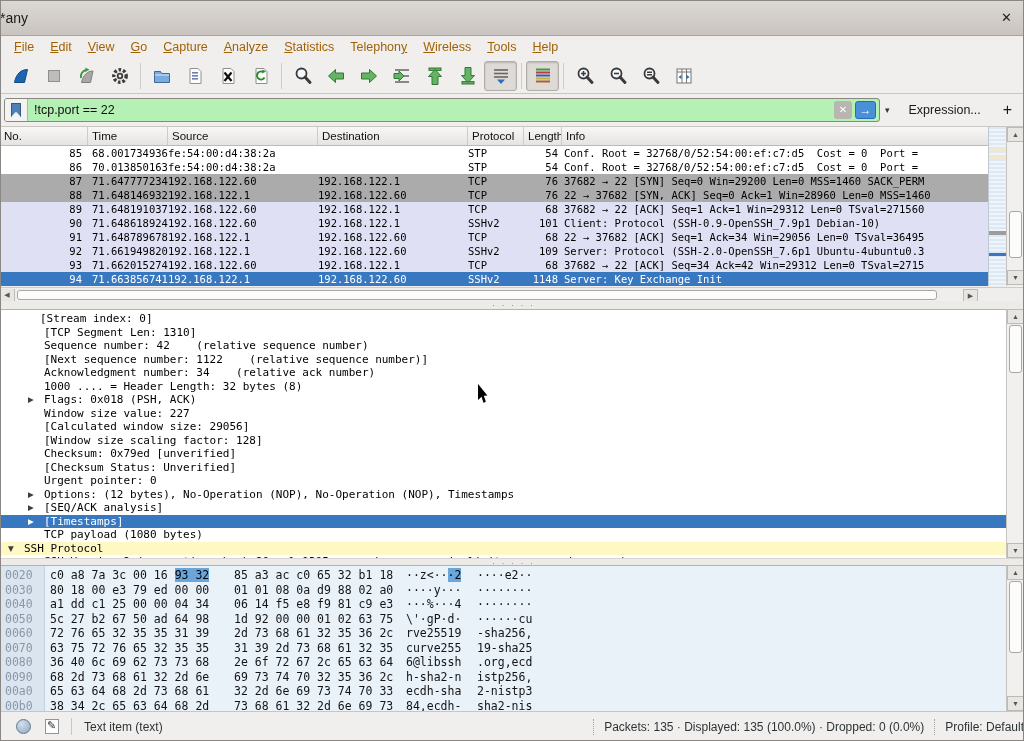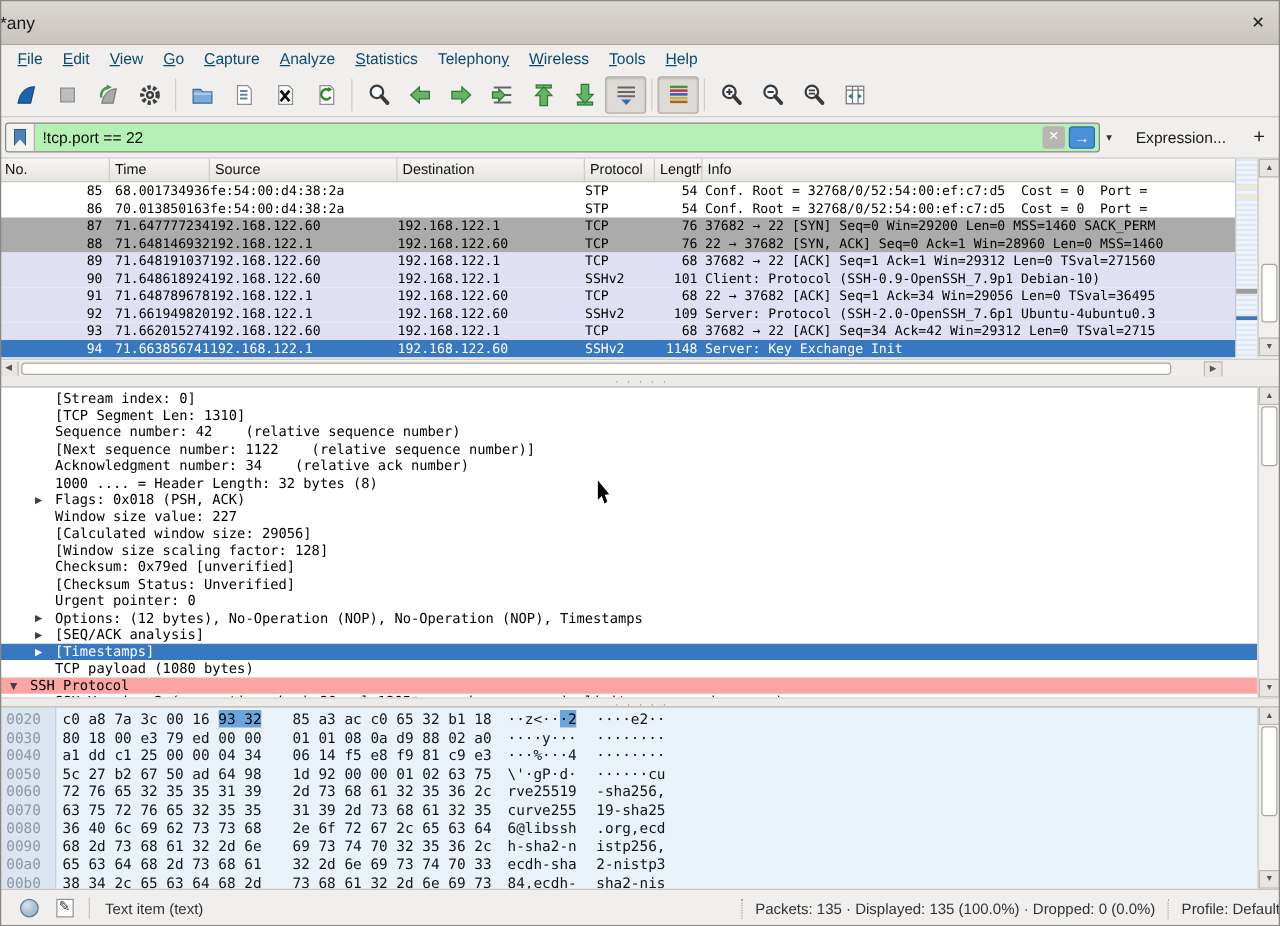--- a/index.html
+++ b/index.html
@@ -8,21 +8,21 @@
   .frame { position:absolute; inset:0; border:1px solid #8a8681; pointer-events:none; z-index:99; }
 
   
   .titlebar { position:absolute; left:0; top:0; width:1024px; height:36px;
     background:linear-gradient(#dcd8d4,#c9c4bf); border-bottom:1px solid #a9a49e; }
   .title { display:block; text-align:left; line-height:36px; font-size:14px; color:#1a1a1a; }
   .closebtn { position:absolute; right:12px; top:10px; font-size:13px; color:#222; cursor:default; }
 
   
   .menubar { position:absolute; left:0; top:36px; width:1024px; height:22px; background:#f0efed;
-    display:flex; align-items:center; padding-left:6px; font-size:12.5px; color:#0c4a6e; }
+    display:flex; align-items:center; padding-left:6px; font-size:12.5px; color:#a16207; }
   .mitem { padding:0 8px; line-height:22px; }
   .mitem u { text-decoration:underline; }
 
   
   .toolbar { position:absolute; left:0; top:58px; width:1024px; height:36px; background:#f0efed;
     border-bottom:1px solid #c9c6c1; display:flex; align-items:center; padding-left:4px; }
   .tbtn { width:33px; height:30px; display:flex; align-items:center; justify-content:center; border:1px solid transparent; border-radius:3px; }
   .tbtn.pressed { background:#dedad6; border:1px solid #b1aea9; box-shadow:inset 0 1px 2px rgba(0,0,0,.18); }
   .tbtn svg { display:block; }
   .tb-sep { width:1px; height:26px; background:#cfccc7; margin:0 4px; }
@@ -91,21 +91,21 @@
   .sp1 { top:301px; height:8px; }
   .sp2 { top:558px; height:7px; border-top:1px solid #d8d5d0; }
   .grip { position:absolute; left:492px; top:1px; color:#8d8a85; font-size:9px; letter-spacing:2px; line-height:6px; }
 
   
   .details { position:absolute; left:0; top:309px; width:1006px; height:249px; background:#fff;
     border-top:1px solid #b5b2ad; overflow:hidden; font-family:"DejaVu Sans Mono",monospace; font-size:11px;
     padding-top:2px; color:#000; }
   .dline { height:13.5px; line-height:13.5px; white-space:pre; }
   .dline.sel { background:#3878c0; color:#fff; }
-  .dline.shade { background:#fca5a5; }
+  .dline.shade { background:#fef9c3; }
   .dexp { display:inline-block; width:16px; font-family:"DejaVu Sans",sans-serif; font-size:7.5px; color:#3f3f3f; vertical-align:top; line-height:13.5px; }
   .dline.sel .dexp { color:#fff; }
 
   
   .hexpane { position:absolute; left:0; top:565px; width:1006px; height:146px; background:#e9f1f9;
     border-top:1px solid #b5b2ad; overflow:hidden; font-family:"DejaVu Sans Mono",monospace; font-size:11.5px;
     padding-top:2px; color:#141414; }
   .hexpane::before { content:""; position:absolute; left:0; top:0; width:44px; height:100%; background:#dbe5f0; border-right:1px solid #c4d2e0; }
   .hexrow { position:relative; height:14.5px; line-height:14.5px; }
   .hoff { position:absolute; left:5px; color:#8a97a8; }
@@ -396,21 +396,21 @@
   <span class="sb-left">◀</span>
   <span class="h-thumb"></span>
   <span class="sb-right">▶</span>
 </div>
 
 <div class="split sp1">
     <span class="grip">· · · · ·</span>
   </div>
 
 <div class="details" id="details">
-    <div class="dline" style="padding-left: 44px;"><span class="dtext">[Stream index: 0]</span></div>
+    <div class="dline" style="padding-left: 20px; margin-left: 20px;"><span class="dtext">[Stream index: 0]</span></div>
     <div class="dline" style="padding-left: 44px;"><span class="dtext">[TCP Segment Len: 1310]</span></div>
     <div class="dline" style="padding-left: 44px;"><span class="dtext">Sequence number: 42    (relative sequence number)</span></div>
     <div class="dline" style="padding-left: 44px;"><span class="dtext">[Next sequence number: 1122    (relative sequence number)]</span></div>
     <div class="dline" style="padding-left: 44px;"><span class="dtext">Acknowledgment number: 34    (relative ack number)</span></div>
     <div class="dline" style="padding-left: 44px;"><span class="dtext">1000 .... = Header Length: 32 bytes (8)</span></div>
     <div class="dline" style="padding-left: 28px;"><span class="dexp">▶</span><span class="dtext">Flags: 0x018 (PSH, ACK)</span></div>
     <div class="dline" style="padding-left: 44px;"><span class="dtext">Window size value: 227</span></div>
     <div class="dline" style="padding-left: 44px;"><span class="dtext">[Calculated window size: 29056]</span></div>
     <div class="dline" style="padding-left: 44px;"><span class="dtext">[Window size scaling factor: 128]</span></div>
     <div class="dline" style="padding-left: 44px;"><span class="dtext">Checksum: 0x79ed [unverified]</span></div>

